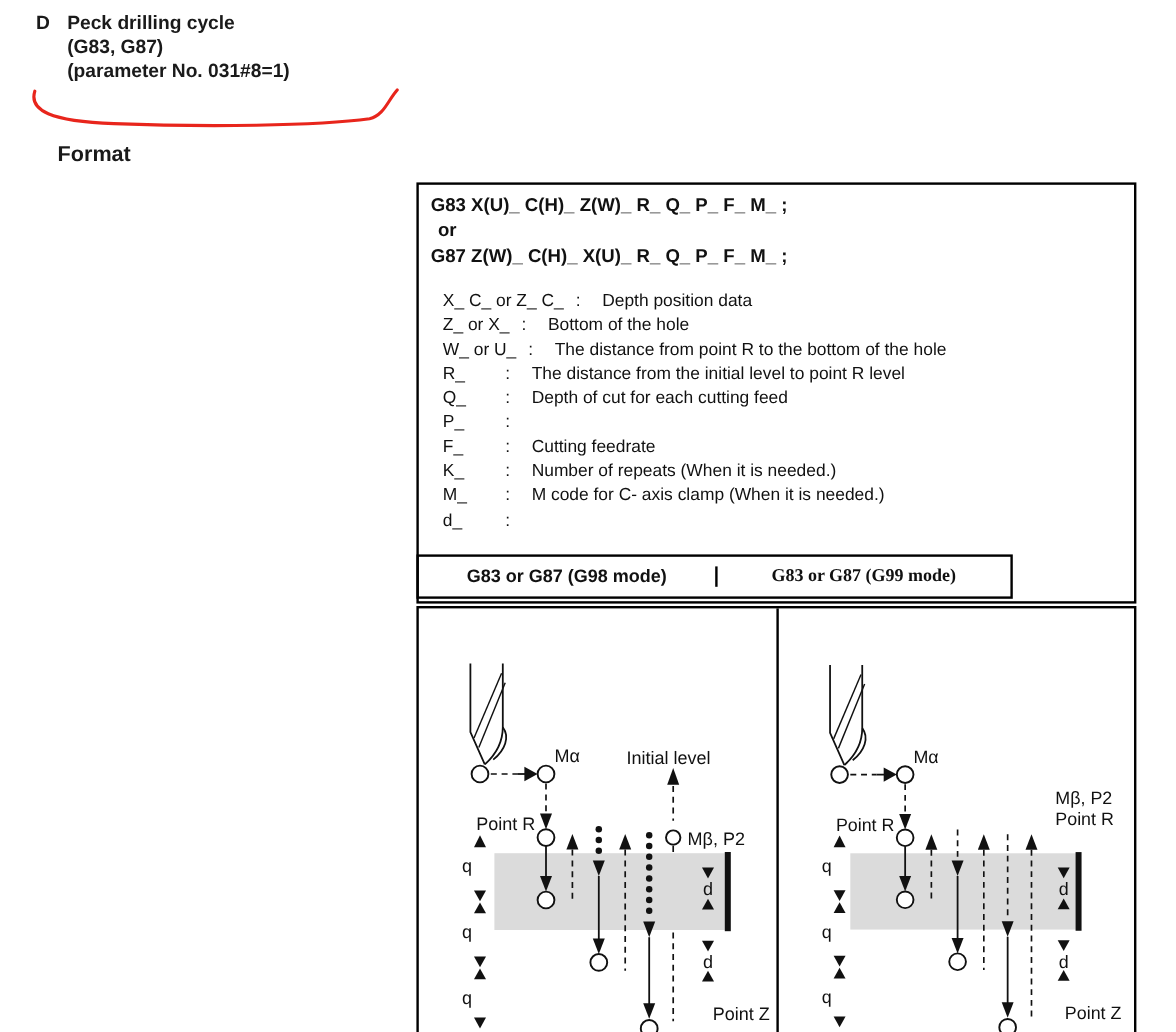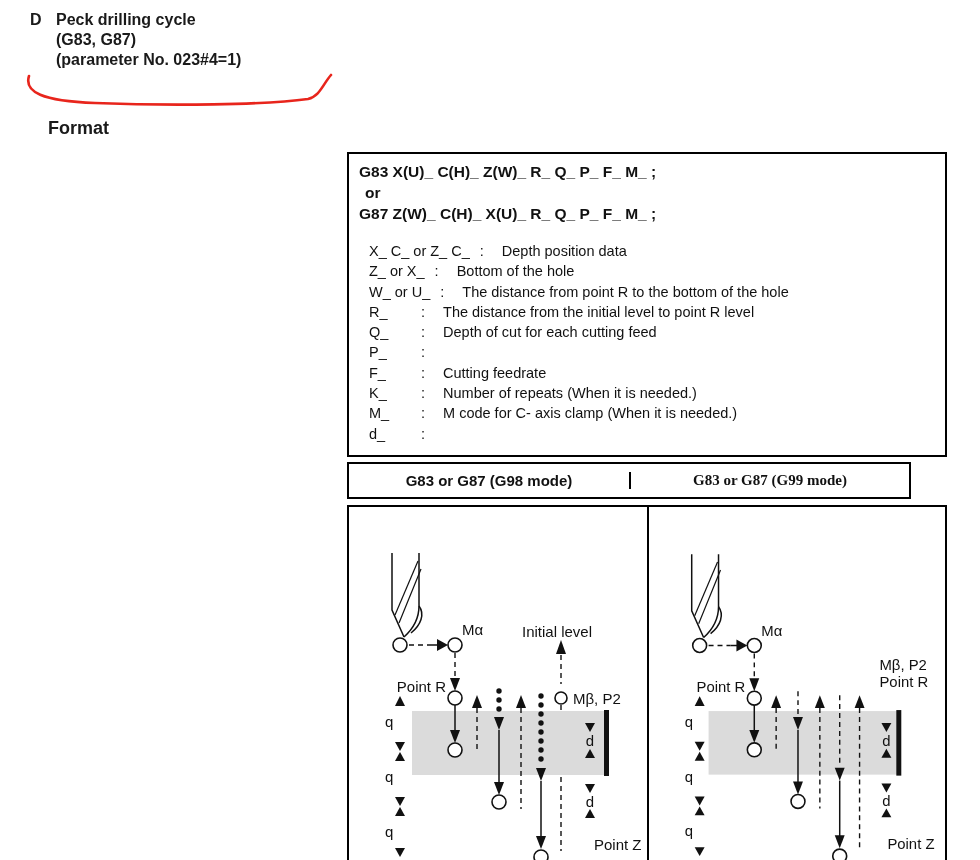--- a/index.html
+++ b/index.html
@@ -11,31 +11,31 @@
               font-size:16px;line-height:20px;color:#1a1a1a;}
   .doc-header .row1{display:flex;}
   .sec-letter{width:26px;}
   .subtitle{margin-left:26px;}
   .red-underline{position:absolute;left:20px;top:72px;}
 
   .format-heading{position:absolute;left:48px;top:118px;
                   font-size:18px;font-weight:bold;color:#1a1a1a;}
 
   
-  .format-box{position:absolute;left:347px;top:152px;width:600px;height:305px;
+  .format-box{position:absolute;left:347px;top:152px;width:600px;height:351px;
               border:2px solid #000;box-sizing:border-box;padding:7px 24px 0 10px;}
   .gline{font-weight:bold;font-size:15.5px;line-height:21px;white-space:pre;}
   .gline.or{padding-left:6px;}
   .params{margin-top:17px;padding-left:10px;font-size:14.5px;}
   .param-row{display:flex;line-height:20.3px;white-space:pre;}
   .plabel{min-width:42px;}
   .pcolon{margin-left:10px;margin-right:18px;}
 
   
-  .grid-header{position:absolute;left:347px;top:462px;width:564px;height:37px;
+  .grid-header{position:absolute;left:347px;top:462px;width:497px;height:37px;
                border:2px solid #000;box-sizing:border-box;display:flex;align-items:center;}
   .grid-header .cell{width:50%;display:flex;align-items:center;justify-content:center;
                font-weight:bold;font-size:15px;}
   .grid-header .cell.right-cell{border-left:2px solid #000;box-sizing:border-box;font-family:Liberation Serif, serif;}
 
   .grid-body{position:absolute;left:347px;top:505px;width:600px;height:432px;
              border:2px solid #000;box-sizing:border-box;display:flex;}
   .grid-body .cell{width:50%;position:relative;}
   .grid-body .cell.right-cell{border-left:2px solid #000;box-sizing:border-box;}
   .grid-body svg{display:block;width:100%;height:100%;}
@@ -53,21 +53,21 @@
 <body>
 
 <div class="page">
 
   <div class="doc-header">
     <div class="row1">
       <span class="sec-letter">D</span>
       <span>Peck drilling cycle</span>
     </div>
     <div class="subtitle">(G83, G87)</div>
-    <div class="subtitle">(parameter No. 023#4=1)</div>
+    <div class="subtitle">(parameter No. 031#8=1)</div>
   </div>
 
   <svg class="red-underline" width="322" height="40" viewBox="0 0 322 40">
     <path d="M9 4 C 4 20, 22 29, 75 31 C 150 34, 245 33, 288 27 C 300 24, 303 12, 311 3" fill="none" stroke="#e8251c" stroke-width="2.6" stroke-linecap="round"></path>
   </svg>
 
   <div class="format-heading">Format</div>
 
   <div class="format-box">
     <div class="gline">G83 X(U)_ C(H)_ Z(W)_ R_ Q_ P_ F_ M_ ;</div>

